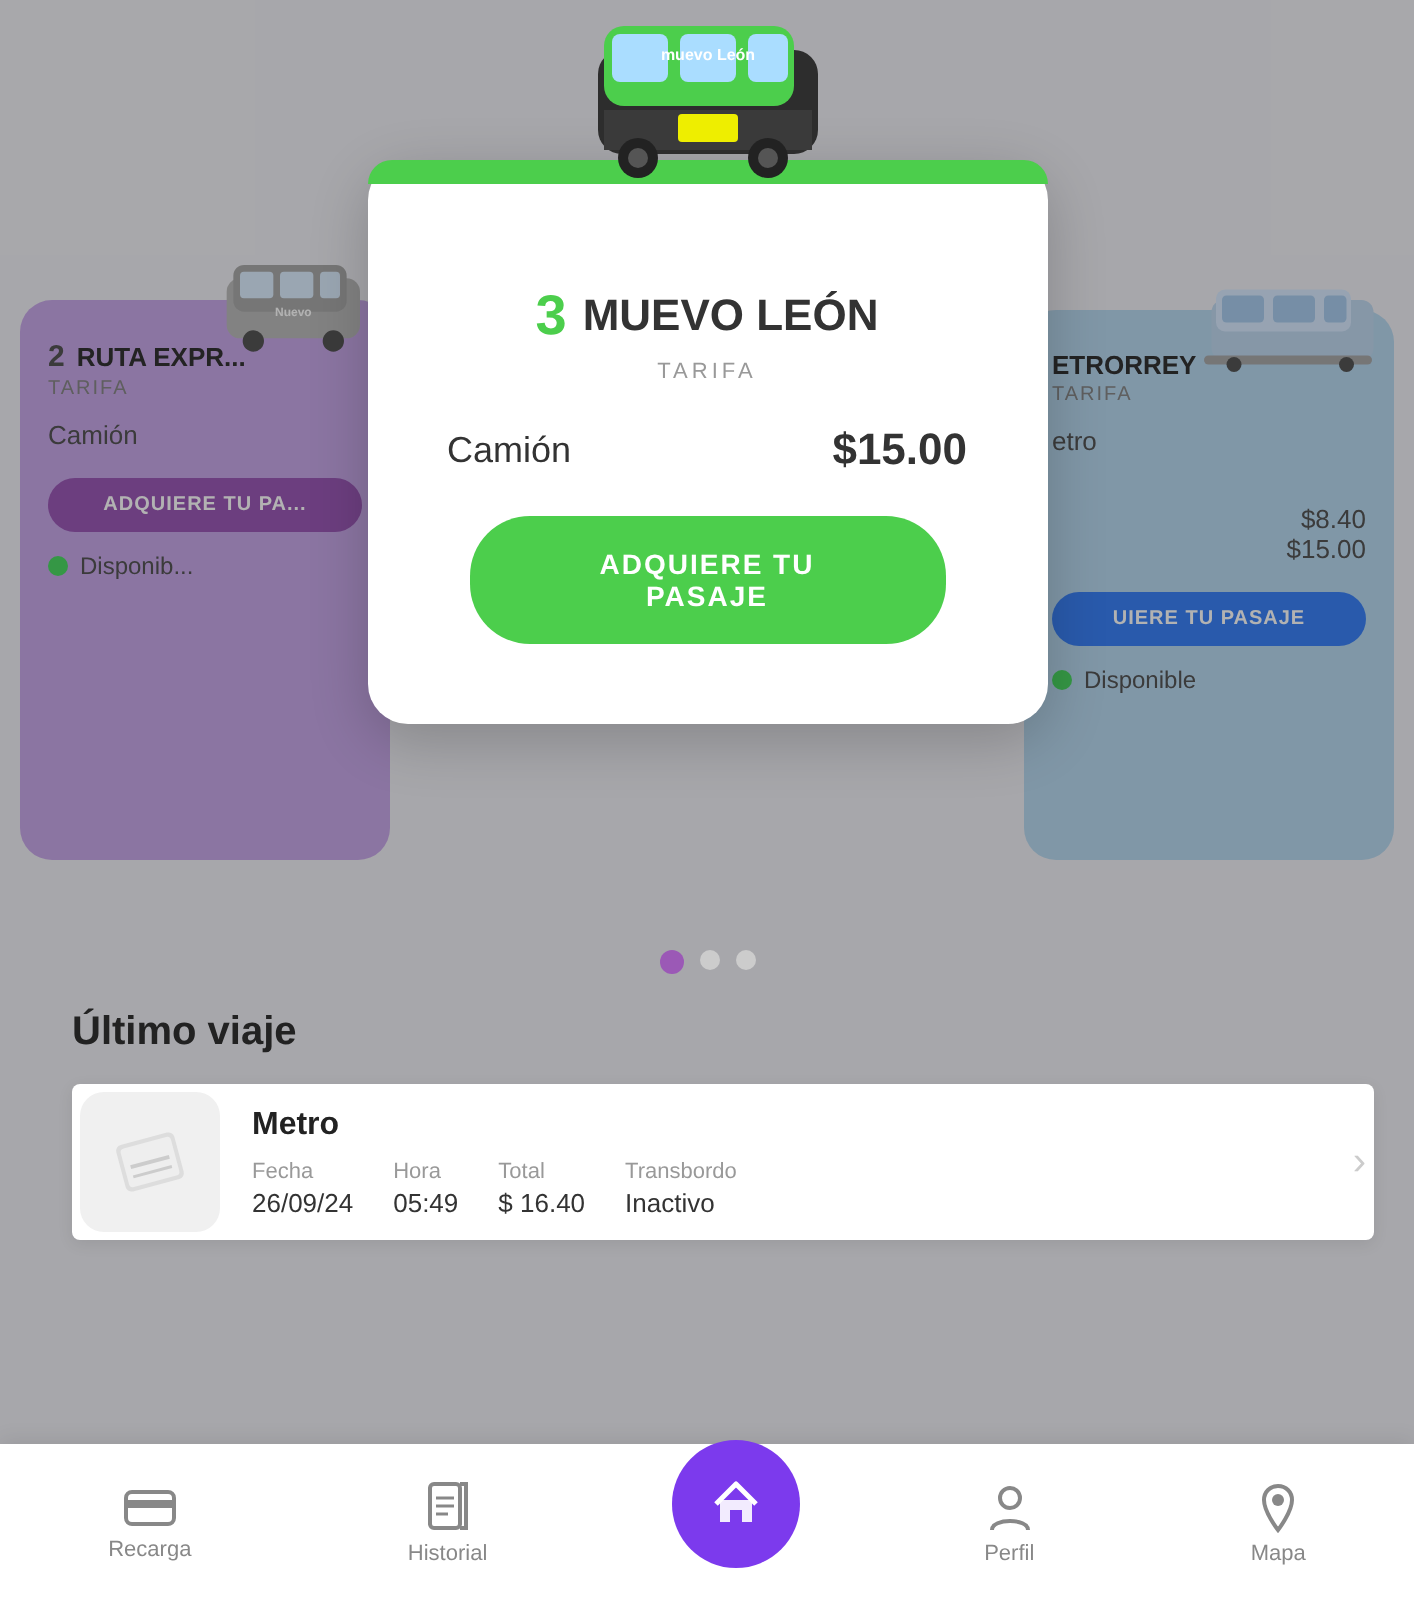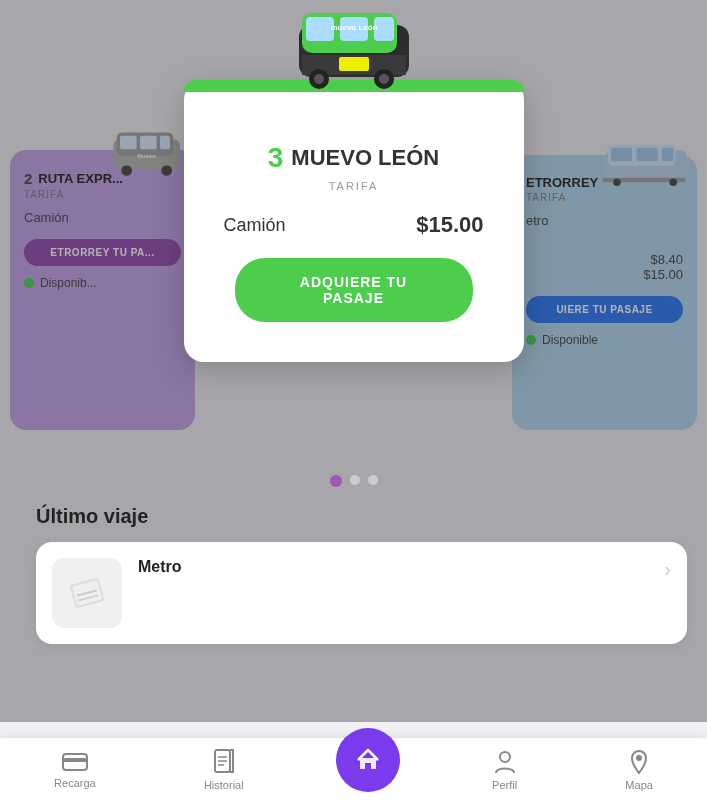--- a/index.html
+++ b/index.html
@@ -237,23 +237,24 @@
 
     .section-title {
       font-size: 20px;
       font-weight: bold;
       color: #222;
       margin-bottom: 14px;
     }
 
     .trip-card {
       background: white;
-      border-radius: 16px;
-      display: flex;
-      padding: 16px;
+      border-radius: 4px;
+      display: flex;
+      align-items: center;
+      padding: 4px;
       box-shadow: 0 2px 8px rgba(0,0,0,0.08);
     }
 
     .ticket-icon-wrap {
       width: 70px;
       height: 70px;
       background: #f0f0f0;
       border-radius: 12px;
       display: flex;
       align-items: center;
@@ -300,21 +301,21 @@
       font-size: 20px;
       margin-left: 8px;
     }
 
     
     .bottom-nav {
       position: absolute;
       bottom: 0;
       left: 0;
       right: 0;
-      height: 64px;
+      height: 80px;
       background: white;
       display: flex;
       align-items: center;
       justify-content: space-around;
       box-shadow: 0 -2px 10px rgba(0,0,0,0.08);
     }
 
     .nav-item {
       display: flex;
       flex-direction: column;
@@ -354,21 +355,21 @@
 
 <div class="cards-area">
 
   <div class="card-left" style="position:absolute; top:150px; left:10px; width:185px; height:280px;">
     <div style="display:flex; align-items:center; gap:6px; margin-bottom:2px;">
       <span class="card-number">2</span>
       <span class="card-route">RUTA EXPR...</span>
     </div>
     <div class="card-type-label">TARIFA</div>
     <div class="card-transport">Camión</div>
-    <button class="card-btn">ETRORREY TU PA...</button>
+    <button class="card-btn">ADQUIERE TU PA...</button>
     <div class="available-row">
       <div class="dot-green"></div>
       <span>Disponib...</span>
     </div>
     
     <div style="position:absolute; top:-25px; right:5px;">
       <svg class="bus-svg-small" viewBox="0 0 120 80" xmlns="http://www.w3.org/2000/svg">
         <rect x="5" y="20" width="100" height="45" rx="10" fill="#bbb"></rect>
         <rect x="10" y="10" width="85" height="35" rx="8" fill="#aaa"></rect>
         <rect x="15" y="15" width="25" height="20" rx="3" fill="#ddeeff"></rect>
@@ -468,20 +469,38 @@
         <svg width="40" height="40" viewBox="0 0 40 40" xmlns="http://www.w3.org/2000/svg">
           <rect x="5" y="8" width="30" height="24" rx="3" fill="#ddd" transform="rotate(-15 20 20)"></rect>
           <rect x="7" y="10" width="26" height="20" rx="2" fill="#eee" transform="rotate(-15 20 20)"></rect>
           <line x1="10" y1="20" x2="30" y2="20" stroke="#ccc" stroke-width="2" transform="rotate(-15 20 20)"></line>
           <line x1="10" y1="25" x2="30" y2="25" stroke="#ccc" stroke-width="1.5" transform="rotate(-15 20 20)"></line>
         </svg>
       </div>
 
       <div class="trip-info">
         <div class="trip-transport-name">Metro</div>
+        <div class="trip-meta-row">
+          <div class="trip-meta-item">
+            <span class="trip-meta-label">Fecha</span>
+            <span class="trip-meta-value">26/09/24</span>
+          </div>
+          <div class="trip-meta-item">
+            <span class="trip-meta-label">Hora</span>
+            <span class="trip-meta-value">05:49</span>
+          </div>
+          <div class="trip-meta-item">
+            <span class="trip-meta-label">Total</span>
+            <span class="trip-meta-value">$ 16.40</span>
+          </div>
+          <div class="trip-meta-item">
+            <span class="trip-meta-label">Transbordo</span>
+            <span class="trip-meta-value">Inactivo</span>
+          </div>
+        </div>
       </div>
 
       <span class="chevron-right">›</span>
     </div>
   </div>
 
   <div class="bottom-nav">
 
     <div class="nav-item">
       <svg width="26" height="22" viewBox="0 0 26 22">

